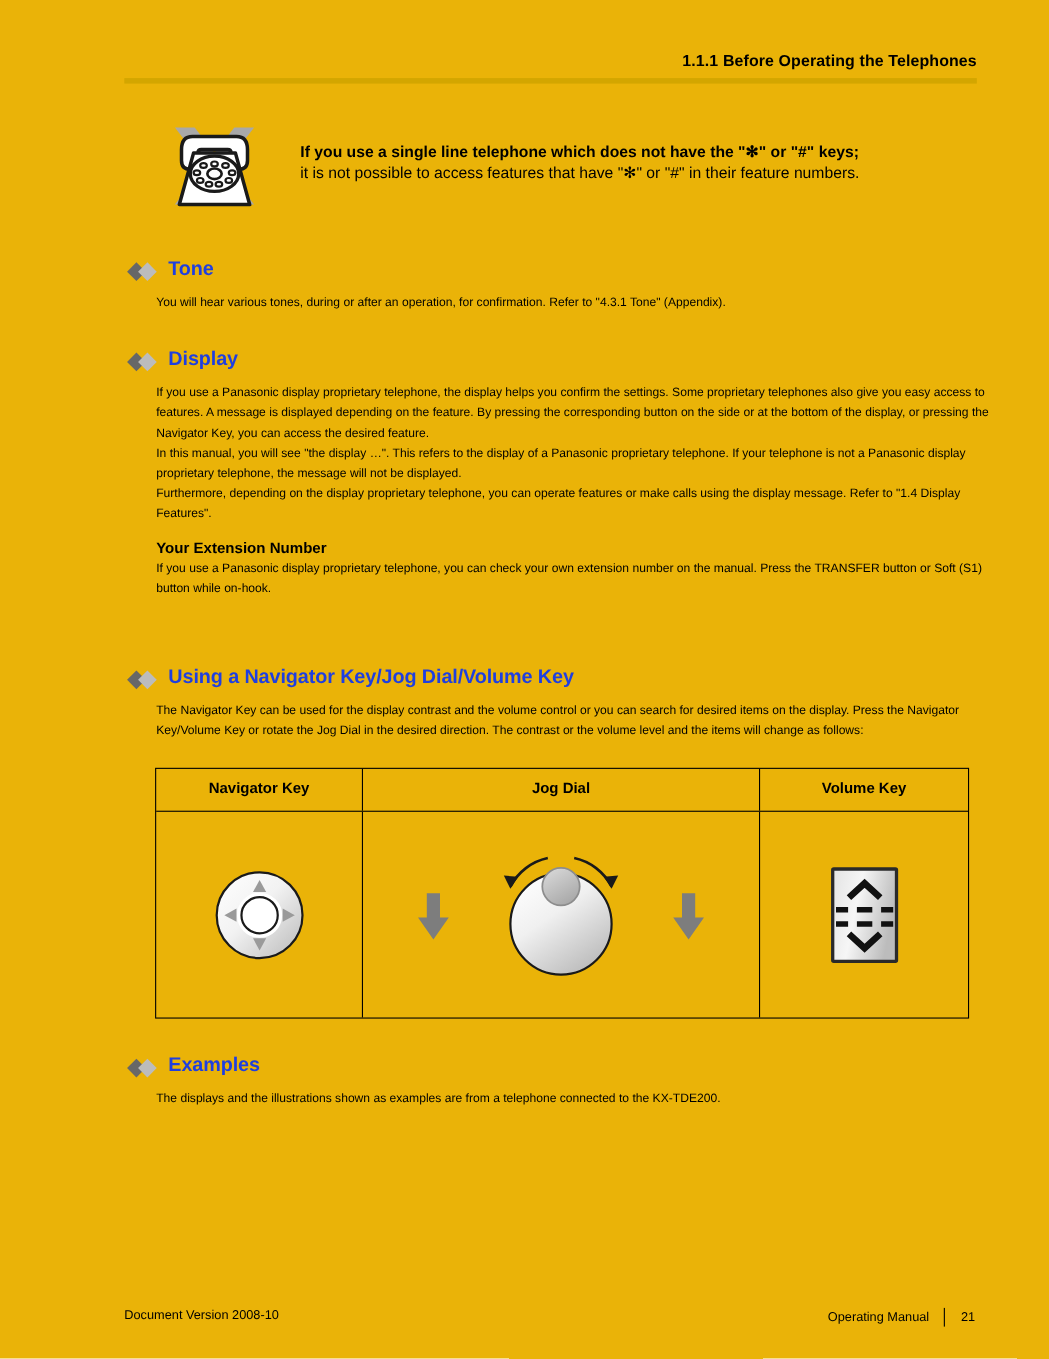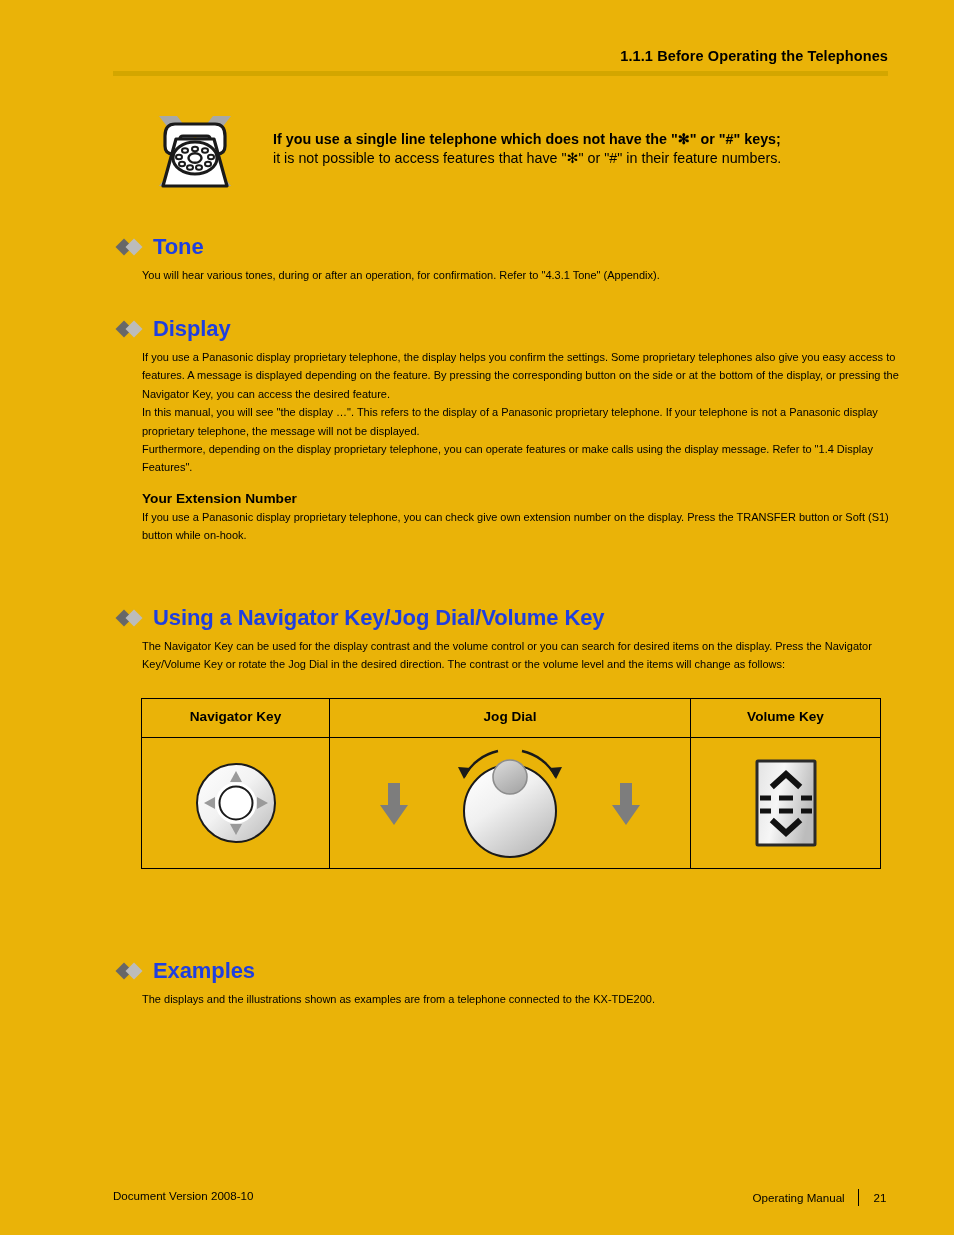--- a/index.html
+++ b/index.html
@@ -103,21 +103,21 @@
     width: 12px;
     height: 12px;
     transform: rotate(45deg);
   }
   .dia.one { left: 0px;  top: 2px;  background: #676767; }
   .dia.two { left: 10px; top: 2px;  background: #bcbcbc; }
   .sec-title {
     position: absolute;
     left: 35px;
     top: 0px;
-    font-size: 22px;
+    font-size: 18px;
     font-weight: bold;
     color: #1f3fe0;
     white-space: nowrap;
     letter-spacing: -0.1px;
   }
   .sec-body {
     margin-left: 24px;
     font-size: 11px;
     line-height: 18.4px;
     color: #000;
@@ -130,21 +130,21 @@
     margin-top: 14px;
     margin-bottom: 2px;
   }
 
   
   #keytable {
     position: absolute;
     left: 141px;
     top: 698px;
     width: 740px;
-    height: 171px;
+    height: 228px;
     border: 1.4px solid #000;
     box-sizing: border-box;
   }
   .tbl-header-row {
     position: absolute;
     left: 0;
     top: 0;
     width: 100%;
     height: 39px;
     border-bottom: 1.4px solid #000;
@@ -288,21 +288,21 @@
       </div>
       <div class="sec-title">Display</div>
     </div>
     <div class="sec-body">
       <p>If you use a Panasonic display proprietary telephone, the display helps you confirm the settings. Some proprietary telephones also give you easy access to features. A message is displayed depending on the feature. By pressing the corresponding button on the side or at the bottom of the display, or pressing the Navigator Key, you can access the desired feature.</p>
       <p>In this manual, you will see "the display …". This refers to the display of a Panasonic proprietary telephone. If your telephone is not a Panasonic display proprietary telephone, the message will not be displayed.</p>
       <p>Furthermore, depending on the display proprietary telephone, you can operate features or make calls using the display message. Refer to "1.4  Display Features".</p>
     </div>
     <div class="sub-head">Your Extension Number</div>
     <div class="sec-body">
-      <p>If you use a Panasonic display proprietary telephone, you can check give own extension number on the display. Press the TRANSFER button or Soft (S1) button while on-hook.</p>
+      <p>If you use a Panasonic display proprietary telephone, you can check your own extension number on the manual. Press the TRANSFER button or Soft (S1) button while on-hook.</p>
     </div>
   </div>
 
   <div class="section" style="top:605px;">
     <div class="sec-head">
       <div class="diamonds">
         <span class="dia one"></span>
           <span class="dia two"></span>
       </div>
       <div class="sec-title">Using a Navigator Key/Jog Dial/Volume Key</div>

